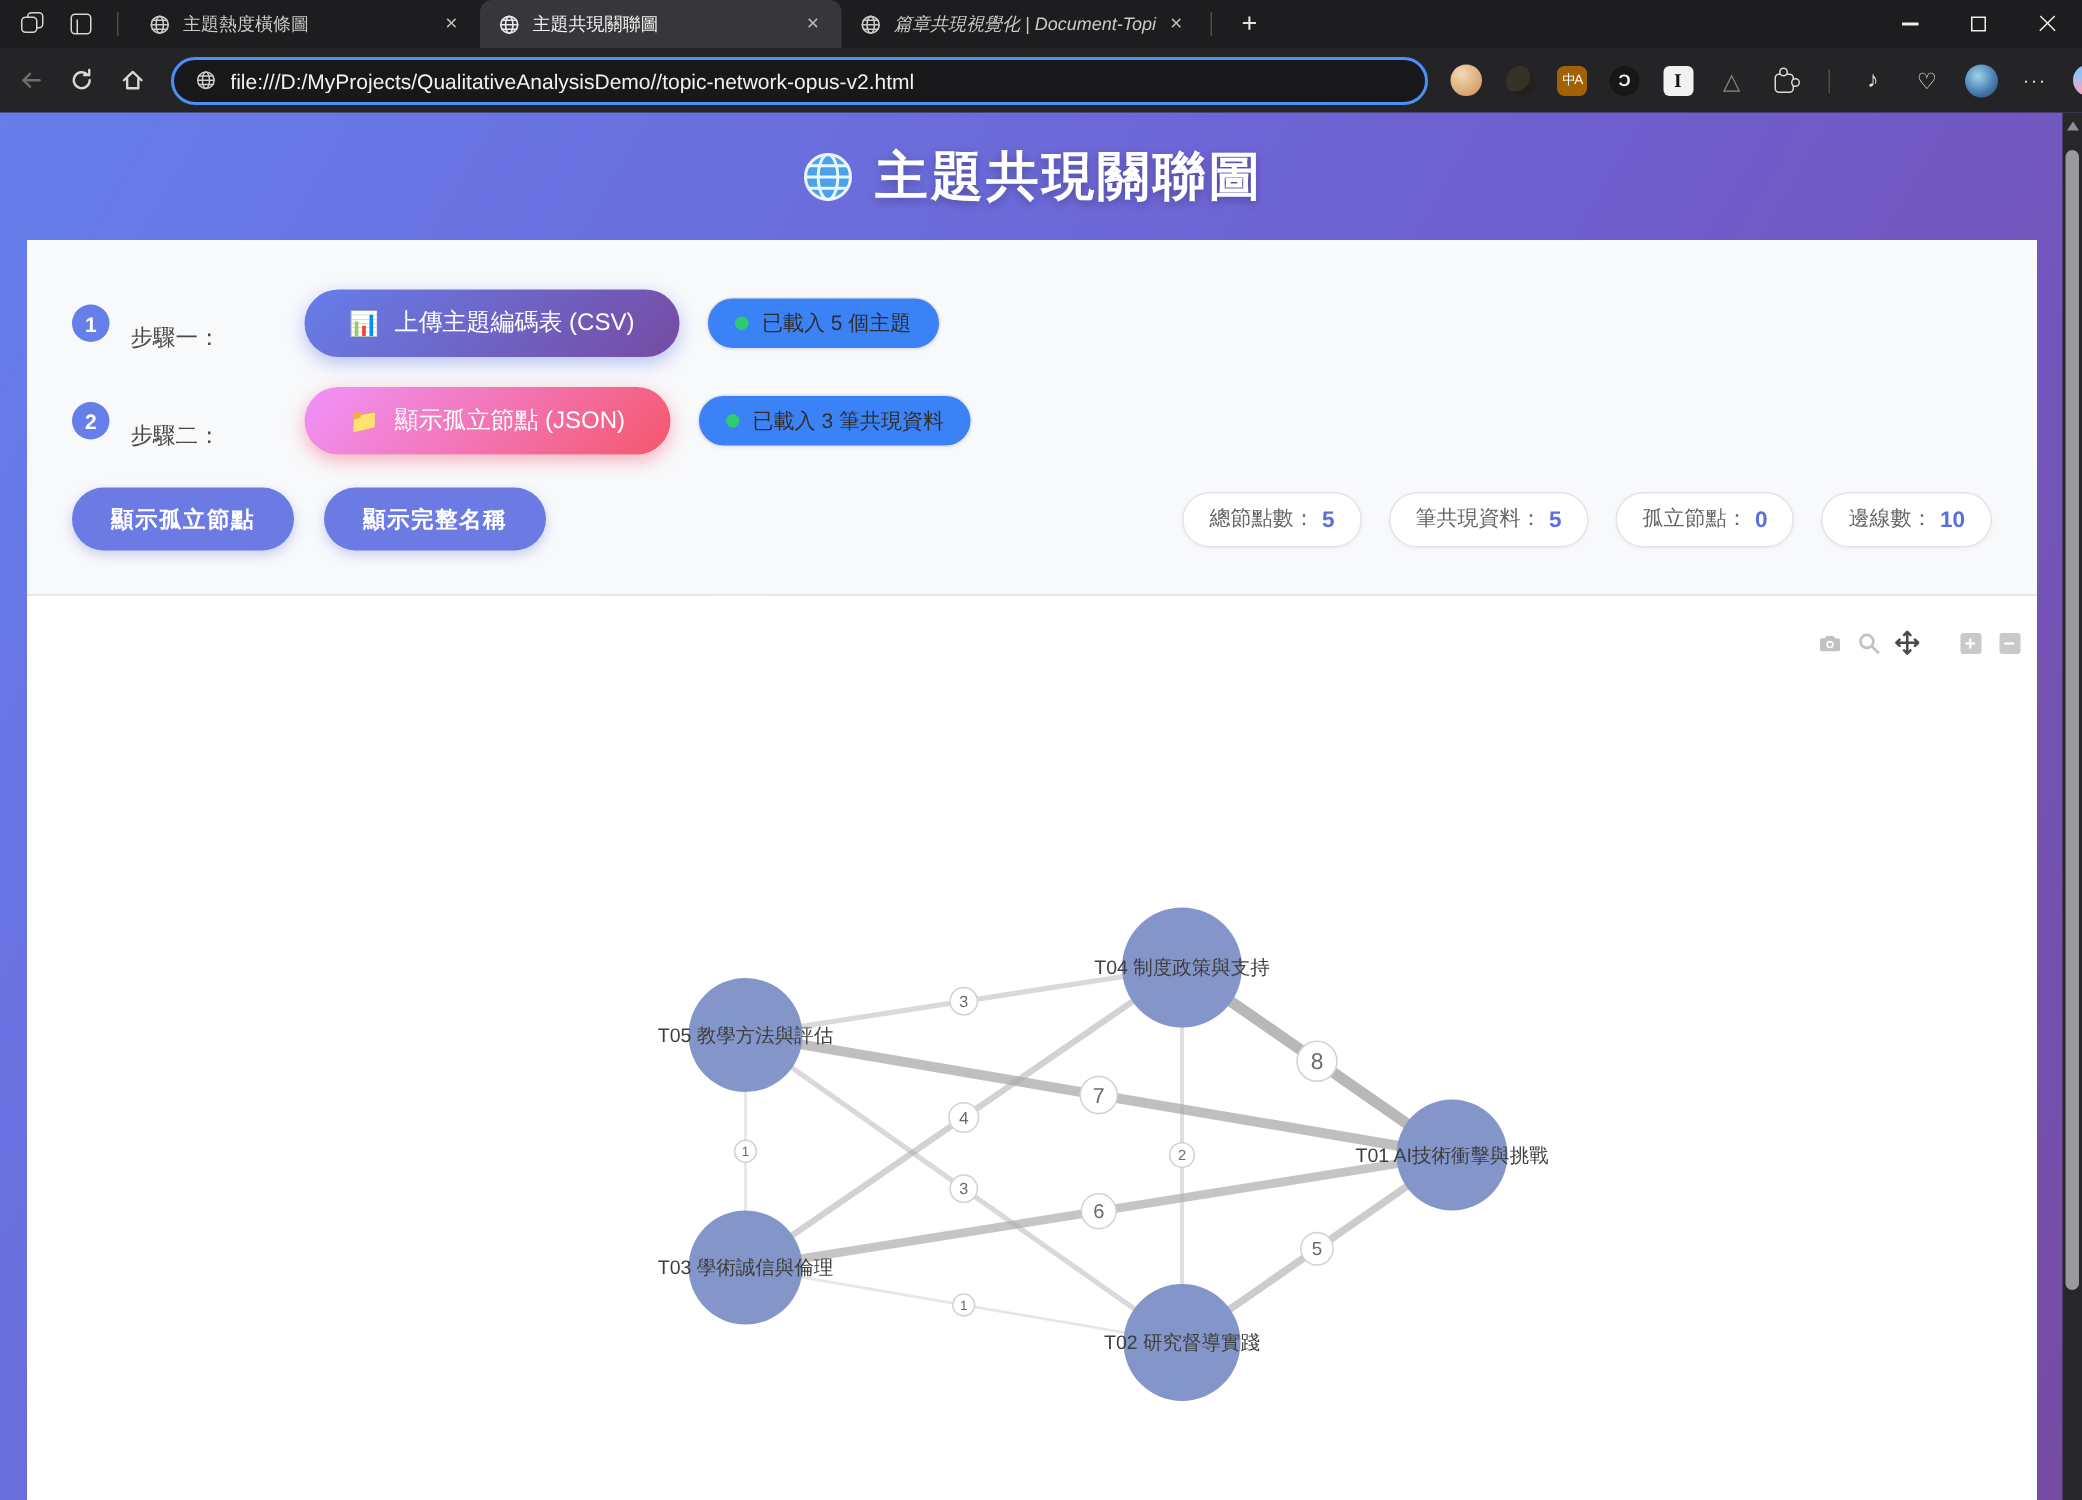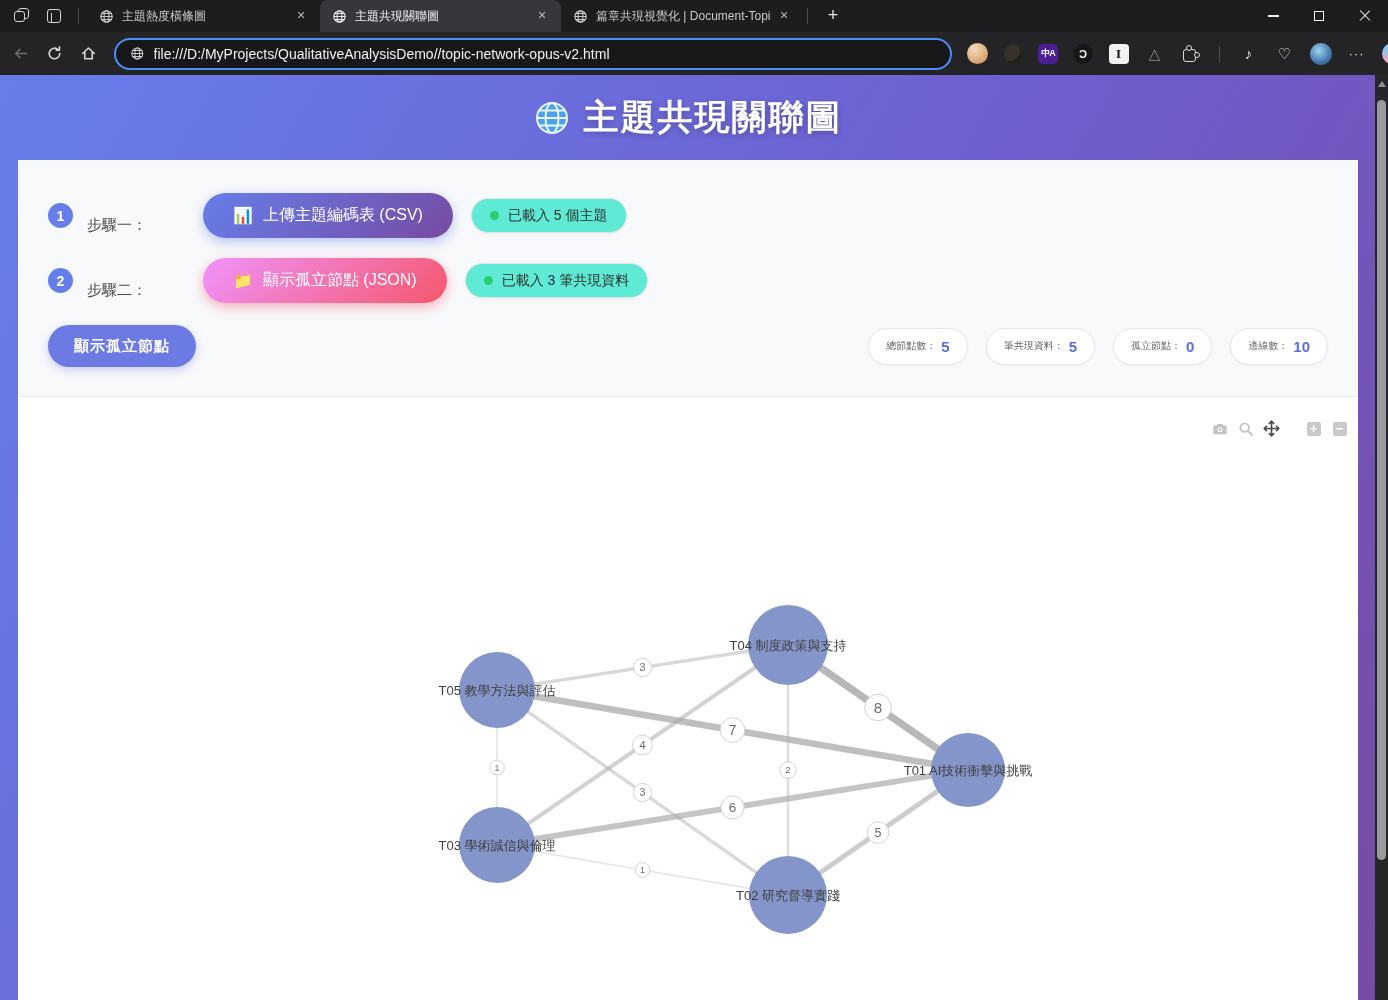--- a/index.html
+++ b/index.html
@@ -17,21 +17,21 @@
     border:1.4px solid #d6d6d6; border-radius:3px; }
   .tabpanel-outer { position:absolute; left:3px; top:3px; width:14px; height:14px;
     border:1.4px solid #d6d6d6; border-radius:3px; }
   .tabpanel-inner { position:absolute; right:4px; top:3px; width:5px; height:9px;
     border-left:1.4px solid #d6d6d6; }
   .strip-divider { width:1px; height:16px; background:#4d4d4d; margin:0 8px 0 14px; }
   .tab { height:32px; display:flex; align-items:center; padding:0 10px 0 12px;
     color:#c9c9c9; font-size:12px; cursor:pointer; position:relative; }
   .tab.t1 { width:233px; }
   .tab.t2 { width:241px; background:#37373b; border-radius:8px 8px 0 0; color:#f2f2f2; }
-  .tab.t3 { width:242px; }
+  .tab.t3 { width:242px;font-style:italic; }
   .tab-title { flex:1; margin-left:8px; white-space:nowrap; overflow:hidden; }
   .tab-close { width:18px; height:18px; border-radius:4px; text-align:center; line-height:17px;
     font-size:14px; color:#bdbdbd; cursor:pointer; flex:none; }
   .tab-divider { width:1px; height:16px; background:#4d4d4d; margin:0 4px; }
   .newtab { width:26px; height:26px; margin-left:8px; color:#e3e3e3; font-size:18px;
     text-align:center; line-height:24px; border-radius:4px; cursor:pointer; }
   .wincontrols { position:absolute; right:0; top:0; height:32px; display:flex; }
   .winbtn { width:46px; height:32px; display:flex; align-items:center; justify-content:center; cursor:pointer; }
   .ic-min { width:11px; height:1.4px; background:#eee; }
   .ic-max { width:10px; height:10px; border:1.4px solid #eee; }
@@ -49,22 +49,22 @@
     padding:0 14px; flex:none; }
   .urlinput { background:transparent; border:none; outline:none; color:#f1f1f1;
     font-size:14px; width:100%; margin-left:9px; font-family:"Liberation Sans","DejaVu Sans",sans-serif; }
   .extrow { display:flex; align-items:center; margin-left:14px; gap:13px; }
   .ext { width:23px; height:23px; display:flex; align-items:center; justify-content:center;
     cursor:pointer; flex:none; }
   .ext-avatar { width:21px; height:21px; border-radius:50%;
     background:radial-gradient(circle at 35% 30%, #f4d9b8, #d8a470 70%, #b9855a); }
   .ext-moon { width:20px; height:20px; border-radius:50%; background:#36322a;
     box-shadow:inset -4px -3px 0 #23211c; }
-  .ext-translate { width:20px; height:20px; border-radius:5px; background:#4c1d95;
-    color:#fff; font-size:9px; font-weight:bold; display:flex; align-items:center;
+  .ext-translate { width:20px; height:20px; border-radius:5px; background:#a16207;
+    color:#fff; font-size:9px; font-weight:normal; display:flex; align-items:center;
     justify-content:center; letter-spacing:-1px; }
   .ext-dark { width:20px; height:20px; border-radius:50%; background:#171717; color:#f5f5f5;
     font-size:11px; font-weight:bold; display:flex; align-items:center; justify-content:center; }
   .ext-dark span { transform:scaleX(-1); }
   .ext-i { width:20px; height:20px; border-radius:4px; background:#f2f2f2; color:#111;
     font-family:"Liberation Serif","DejaVu Serif",serif; font-size:13px; font-weight:bold;
     display:flex; align-items:center; justify-content:center; }
   .ext-tri { color:#8a8a8a; font-size:15px; }
   .puzzle-box { position:relative; width:13px; height:13px; border:1.5px solid #d9d9d9;
     border-radius:3px; margin-top:4px; margin-left:-2px; }
@@ -92,32 +92,32 @@
   .stepnum { width:25px; height:25px; border-radius:50%; background:#667eea; color:#fff;
     font-size:14px; font-weight:bold; display:flex; align-items:center; justify-content:center; flex:none; }
   .steplabel { color:#4a4a4a; font-size:15px; margin-left:14px; width:92px; flex:none;margin-top:20px; }
   .bigbtn { height:45px; border:none; border-radius:23px; color:#fff; font-size:16px;
     padding:0 30px; margin-left:24px; cursor:pointer; display:flex; align-items:center;
     gap:10px; font-family:inherit; }
   .btn-csv { background:linear-gradient(135deg,#667eea,#764ba2);
     box-shadow:0 4px 12px rgba(102,126,234,0.45); }
   .btn-json { background:linear-gradient(135deg,#f093fb,#f5576c);
     box-shadow:0 4px 12px rgba(245,87,108,0.45); }
-  .statusbadge { height:35px; background:#5eead4; border:1px solid #e3e3e8; border-radius:18px;
+  .statusbadge { height:35px; background:#3b82f6; border:1px solid #e3e3e8; border-radius:18px;
     display:flex; align-items:center; padding:0 18px; margin-left:18px; font-size:14px;
     color:#2f2f2f; box-shadow:0 1px 3px rgba(0,0,0,0.05); }
   .greendot { width:9px; height:9px; border-radius:50%; background:#2ecc71; margin-right:9px; }
   .controlrow { display:flex; align-items:center; margin-top:22px;justify-content:flex-end; }
   .toggle { height:42px; border:none; border-radius:21px; background:#6c7be4; color:#fff;
     font-size:15px; font-weight:bold; padding:0 26px; margin-right:20px; cursor:pointer;
     box-shadow:0 3px 8px rgba(108,123,228,0.35); font-family:inherit; letter-spacing:1px; }
   .statgroup { margin-left:auto; display:flex; gap:18px; }
   .statpill { height:37px; background:#fff; border:1px solid #e4e4ea; border-radius:19px;
     display:flex; align-items:center; padding:0 17px; box-shadow:0 1px 3px rgba(0,0,0,0.04); }
-  .statlabel { color:#666; font-size:10px; }
+  .statlabel { color:#666; font-size:14px; }
   .statvalue { color:#5b6ee0; font-size:15px; font-weight:bold; margin-left:5px; }
 
   .chartarea { position:absolute; left:0; top:322px; width:1340px; height:603px; background:#fff; }
   .modebar { position:absolute; top:23px; right:10px; display:flex; align-items:center; gap:9px; }
   .mb { width:17px; height:17px; display:flex; align-items:center; justify-content:center; cursor:pointer; }
   .mb-gap { width:7px; }
   .mb-sq { width:14px; height:14px; background:#c9c9c9; border-radius:2px; color:#fff;
     font-weight:bold; font-size:13px; line-height:13px; text-align:center; }
   #netsvg { position:absolute; left:0; top:0; }
 
@@ -304,20 +304,21 @@
             <span>顯示孤立節點 (JSON)</span>
           </button>
           <span class="statusbadge">
             <span class="greendot"></span>
             <span>已載入 3 筆共現資料</span>
           </span>
         </div>
 
         <div class="controlrow">
           <button class="toggle">顯示孤立節點</button>
+          <button class="toggle">顯示完整名稱</button>
           <div class="statgroup">
             <span class="statpill">
               <span class="statlabel">總節點數：</span>
                 <span class="statvalue">5</span>
             </span>
             <span class="statpill">
               <span class="statlabel">筆共現資料：</span>
                 <span class="statvalue">5</span>
             </span>
             <span class="statpill">

